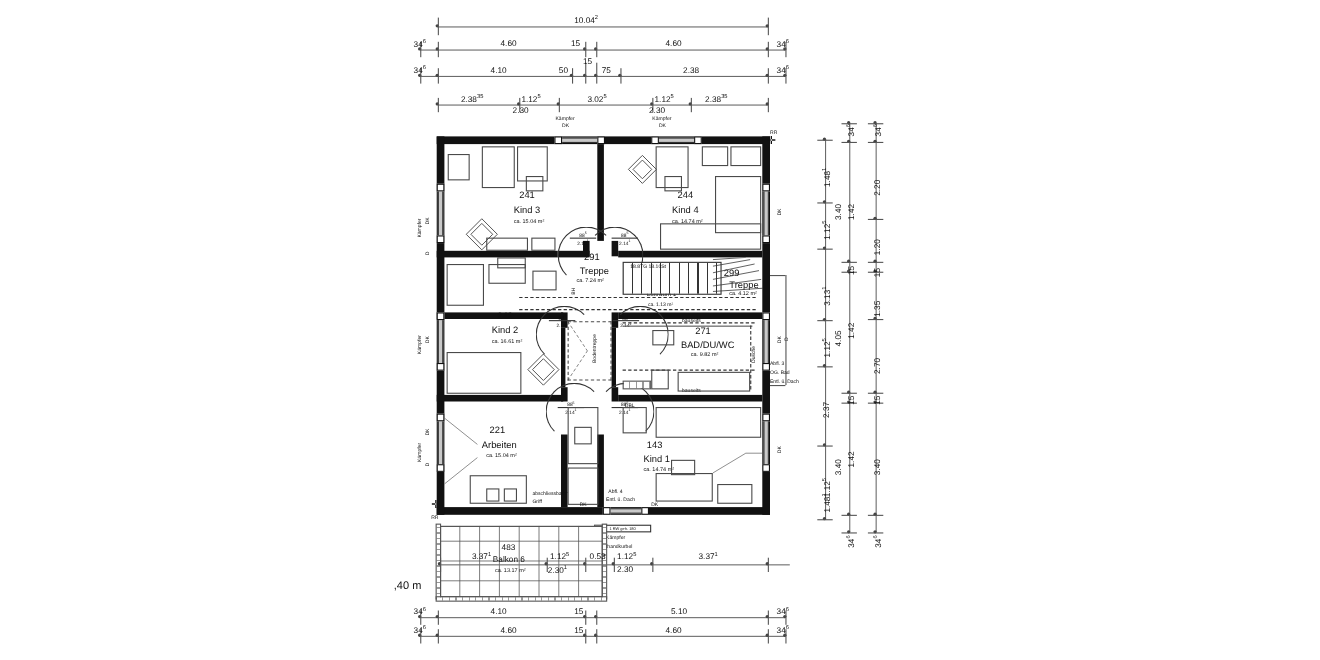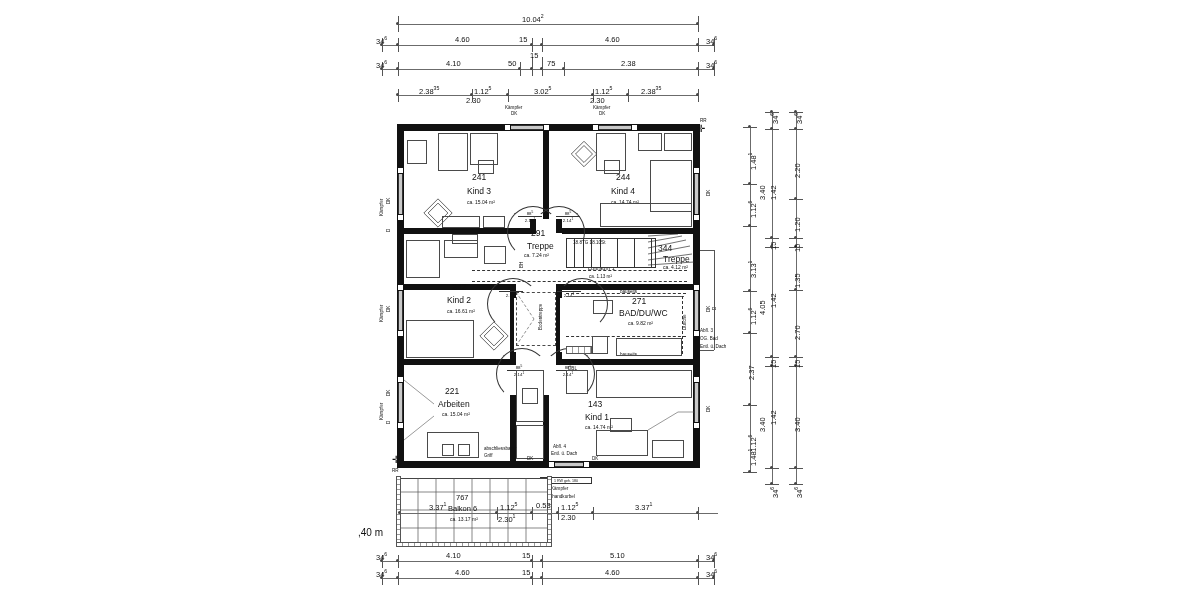--- a/index.html
+++ b/index.html
@@ -310,21 +310,21 @@
     <div class="roomarea" style="left:611px;top:199px;">ca. 14.74 m²</div>
 
     <div class="roomnum" style="left:452px;top:282px;">242</div>
     <div class="roomname" style="left:447px;top:295px;">Kind 2</div>
     <div class="roomarea" style="left:447px;top:308px;">ca. 16.61 m²</div>
 
     <div class="roomnum" style="left:531px;top:228px;">291</div>
     <div class="roomname" style="left:527px;top:241px;">Treppe</div>
     <div class="roomarea" style="left:524px;top:252px;">ca. 7.24 m²</div>
 
-    <div class="roomnum" style="left:658px;top:243px;">344</div>
+    <div class="roomnum" style="left:658px;top:243px;">299</div>
     <div class="roomname" style="left:663px;top:254px;">Treppe</div>
     <div class="roomarea" style="left:663px;top:264px;">ca. 4.12 m²</div>
 
     <div class="roomnum" style="left:632px;top:296px;text-align:right;">271</div>
     <div class="roomname" style="left:619px;top:308px;">BAD/DU/WC</div>
     <div class="roomarea" style="left:628px;top:320px;">ca. 9.82 m²</div>
 
     <div class="roomnum" style="left:445px;top:386px;">221</div>
     <div class="roomname" style="left:438px;top:399px;">Arbeiten</div>
     <div class="roomarea" style="left:442px;top:411px;">ca. 15.04 m²</div>
@@ -535,21 +535,21 @@
         <line x1="126" y1="0" x2="126" y2="65"></line>
         <line x1="0" y1="14" x2="148" y2="14"></line>
           <line x1="0" y1="32" x2="148" y2="32"></line>
         <line x1="0" y1="50" x2="148" y2="50"></line>
       </g>
     </svg>
     <div class="hatchbox" style="left:396px;top:476px;width:5px;height:69px;background:repeating-linear-gradient(0deg,#fff 0 4px,#9a9a9a 4px 5px);"></div>
     <div class="hatchbox" style="left:547px;top:476px;width:5px;height:69px;background:repeating-linear-gradient(0deg,#fff 0 4px,#9a9a9a 4px 5px);"></div>
     <div class="hatchbox" style="left:396px;top:542px;width:156px;height:5px;"></div>
 
-    <div class="roomnum" style="left:456px;top:493px;font-size:7.5px;">767</div>
+    <div class="roomnum" style="left:456px;top:493px;font-size:7.5px;">483</div>
     <div class="roomname" style="left:448px;top:504px;font-size:7.5px;">Balkon 6</div>
     <div class="roomarea" style="left:450px;top:516px;">ca. 13.17 m²</div>
 
     <div class="dimtxt" style="left:429px;top:501px;">3.37<sup>1</sup></div>
     <div class="dimtxt" style="left:500px;top:501px;">1.12<sup>5</sup></div>
     <div class="dimtxt" style="left:536px;top:501px;">0.53</div>
     <div class="dimtxt" style="left:498px;top:513px;">2.30<sup>1</sup></div>
     <div class="dimtxt" style="left:561px;top:501px;">1.12<sup>5</sup></div>
     <div class="dimtxt" style="left:561px;top:513px;">2.30</div>
     <div class="dimtxt" style="left:635px;top:501px;">3.37<sup>1</sup></div>

